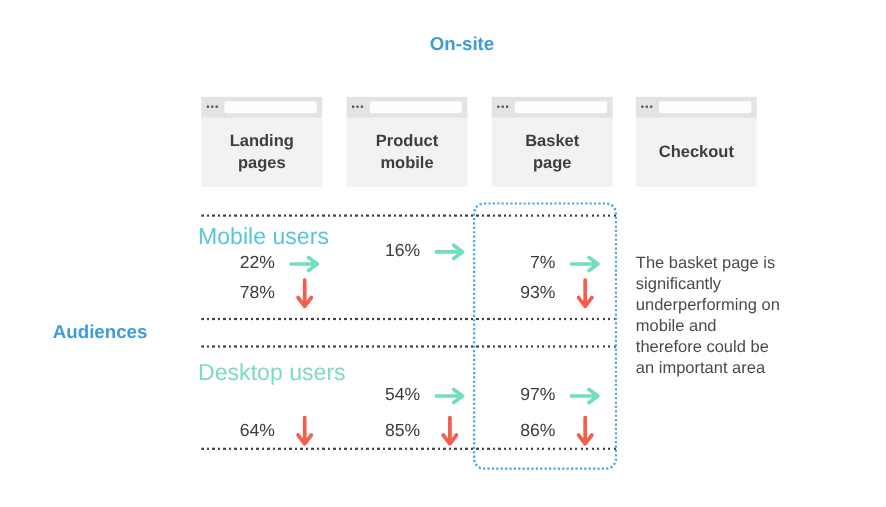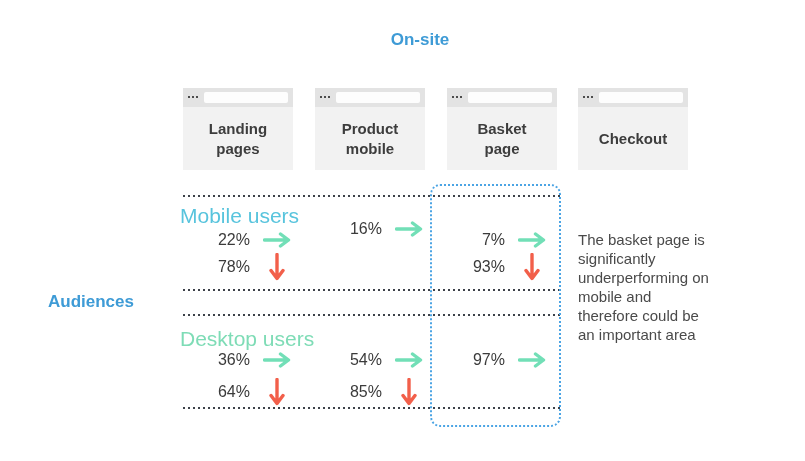--- a/index.html
+++ b/index.html
@@ -151,28 +151,20 @@
     <span class="pct">93%</span>
     <span class="arrow-slot">
         <svg width="16" height="28" viewBox="0 0 16 28">
           <path d="M8 1.5 V24 M2 17.5 L8 25.5 L14 17.5" fill="none" stroke="#f25f4a" stroke-width="3.4" stroke-linecap="round" stroke-linejoin="round"></path>
         </svg>
       </span>
   </div>
 
   <div class="aud-label aud-desktop" style="top:327px">Desktop users</div>
 
-  <div class="cell" style="left:188px;top:345px">
-    <span class="pct">36%</span>
-    <span class="arrow-slot">
-        <svg width="28" height="16" viewBox="0 0 28 16">
-          <path d="M1.5 8 H24 M17.5 2 L25.5 8 L17.5 14" fill="none" stroke="#72dfb7" stroke-width="3.4" stroke-linecap="round" stroke-linejoin="round"></path>
-        </svg>
-      </span>
-  </div>
   <div class="cell" style="left:188px;top:377px">
     <span class="pct">64%</span>
     <span class="arrow-slot">
         <svg width="16" height="28" viewBox="0 0 16 28">
           <path d="M8 1.5 V24 M2 17.5 L8 25.5 L14 17.5" fill="none" stroke="#f25f4a" stroke-width="3.4" stroke-linecap="round" stroke-linejoin="round"></path>
         </svg>
       </span>
   </div>
 
   <div class="cell" style="left:320px;top:345px">
@@ -190,20 +182,28 @@
           <path d="M8 1.5 V24 M2 17.5 L8 25.5 L14 17.5" fill="none" stroke="#f25f4a" stroke-width="3.4" stroke-linecap="round" stroke-linejoin="round"></path>
         </svg>
       </span>
   </div>
 
   <div class="cell" style="left:443px;top:345px">
     <span class="pct">97%</span>
     <span class="arrow-slot">
         <svg width="28" height="16" viewBox="0 0 28 16">
           <path d="M1.5 8 H24 M17.5 2 L25.5 8 L17.5 14" fill="none" stroke="#72dfb7" stroke-width="3.4" stroke-linecap="round" stroke-linejoin="round"></path>
+        </svg>
+      </span>
+  </div>
+  <div class="cell" style="left:443px;top:377px">
+    <span class="pct">86%</span>
+    <span class="arrow-slot">
+        <svg width="16" height="28" viewBox="0 0 16 28">
+          <path d="M8 1.5 V24 M2 17.5 L8 25.5 L14 17.5" fill="none" stroke="#f25f4a" stroke-width="3.4" stroke-linecap="round" stroke-linejoin="round"></path>
         </svg>
       </span>
   </div>
 
   <div class="annotation">The basket page is
 significantly
 underperforming on
 mobile and
 therefore could be
 an important area</div>

